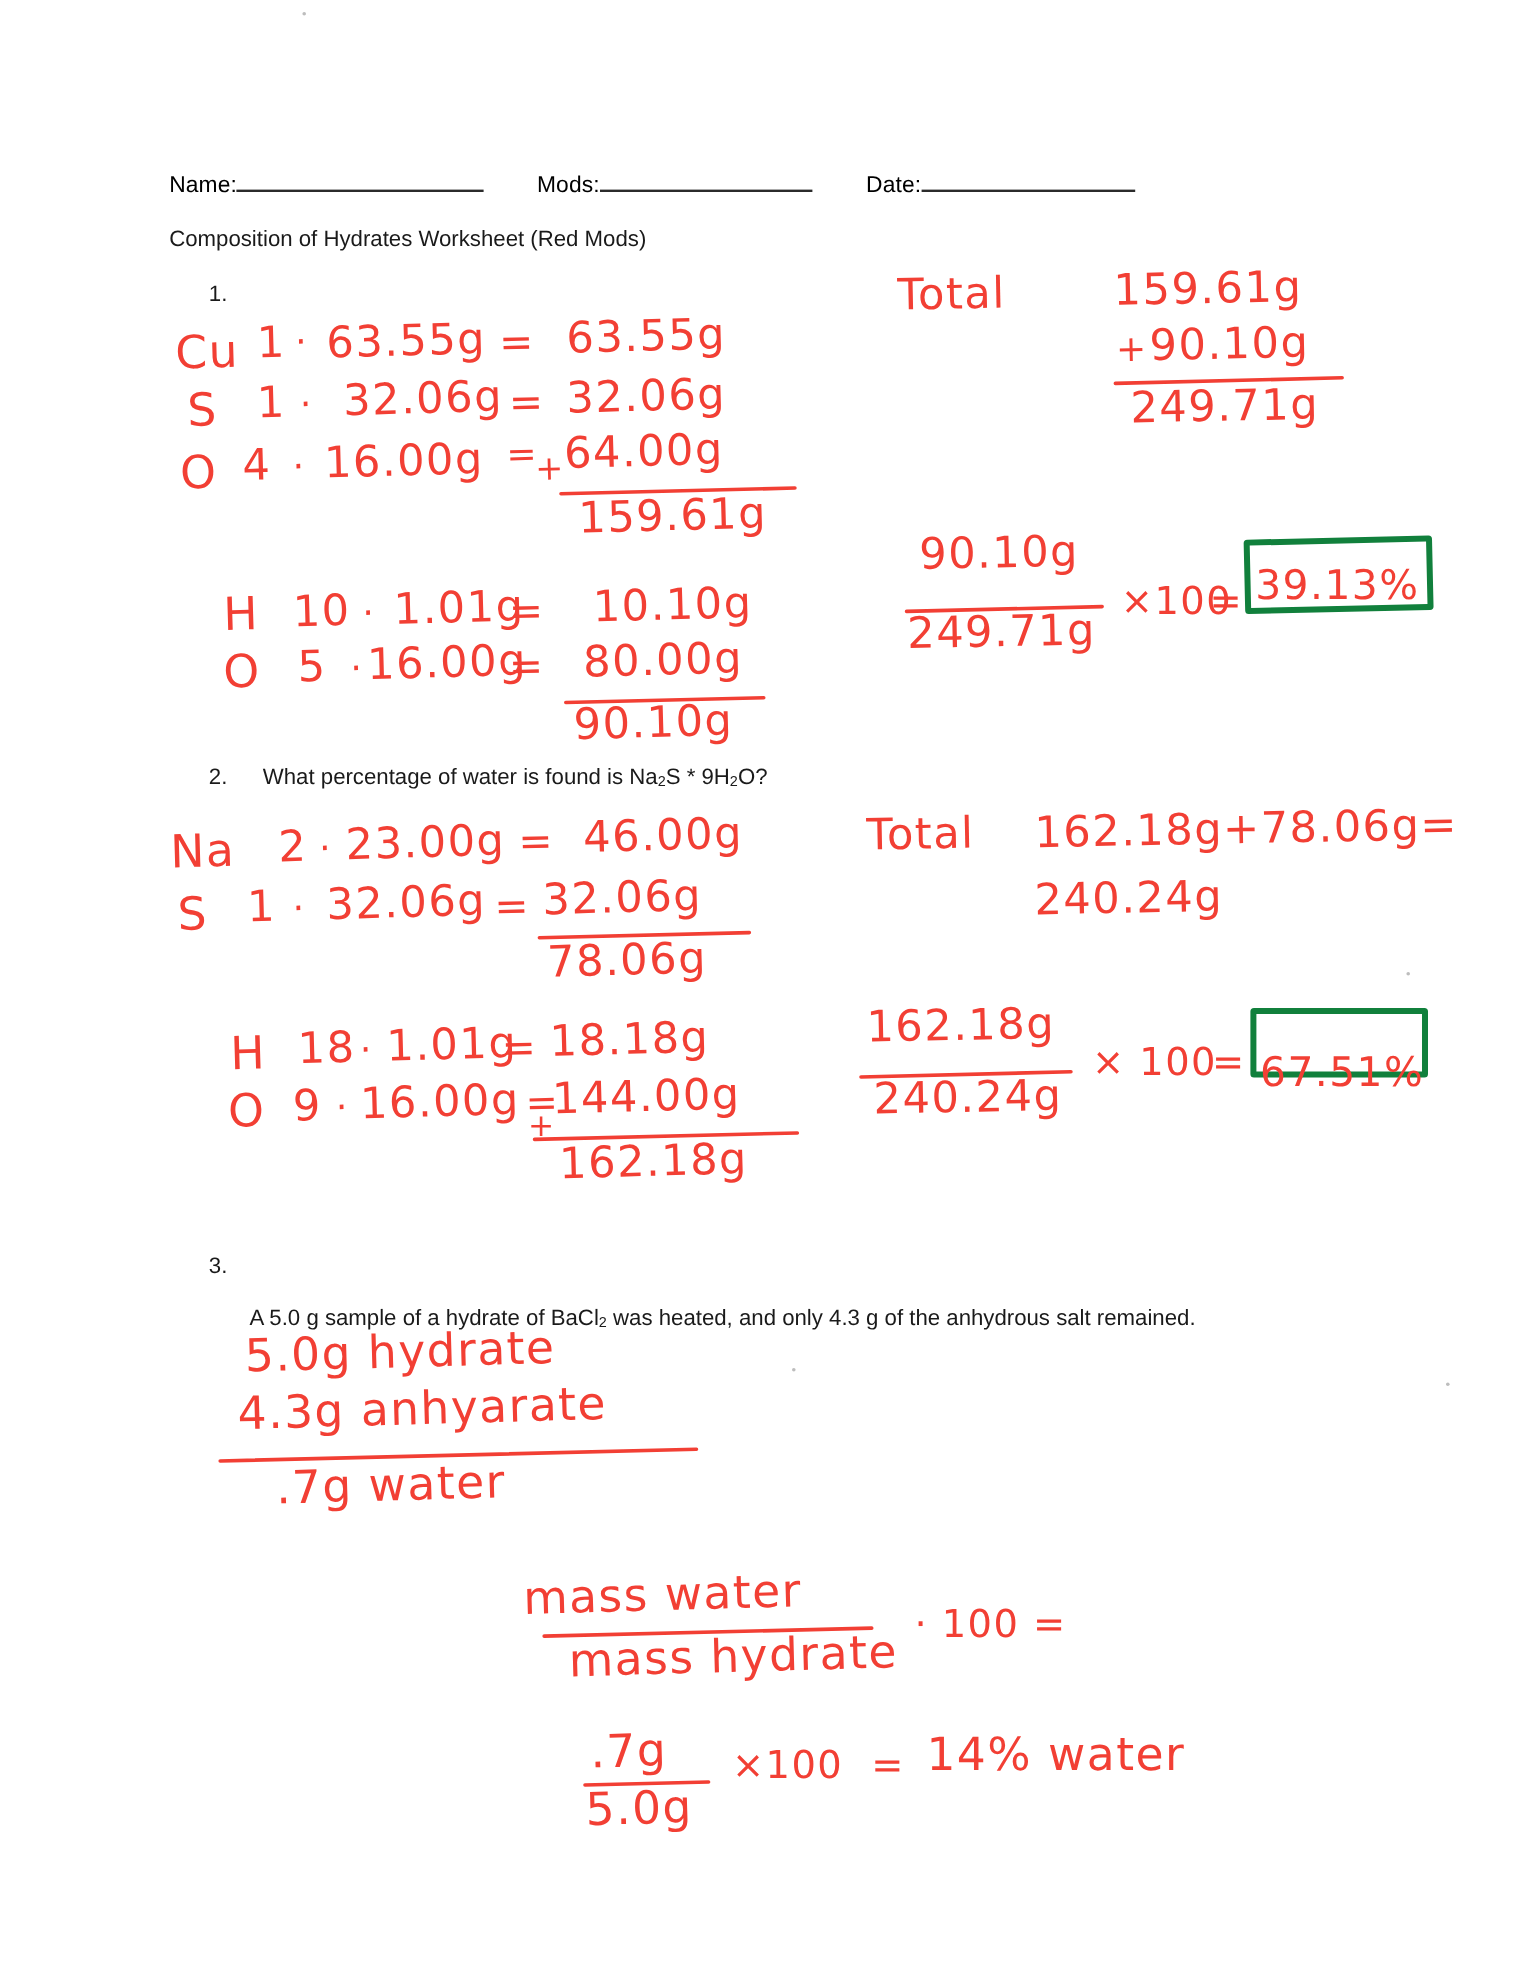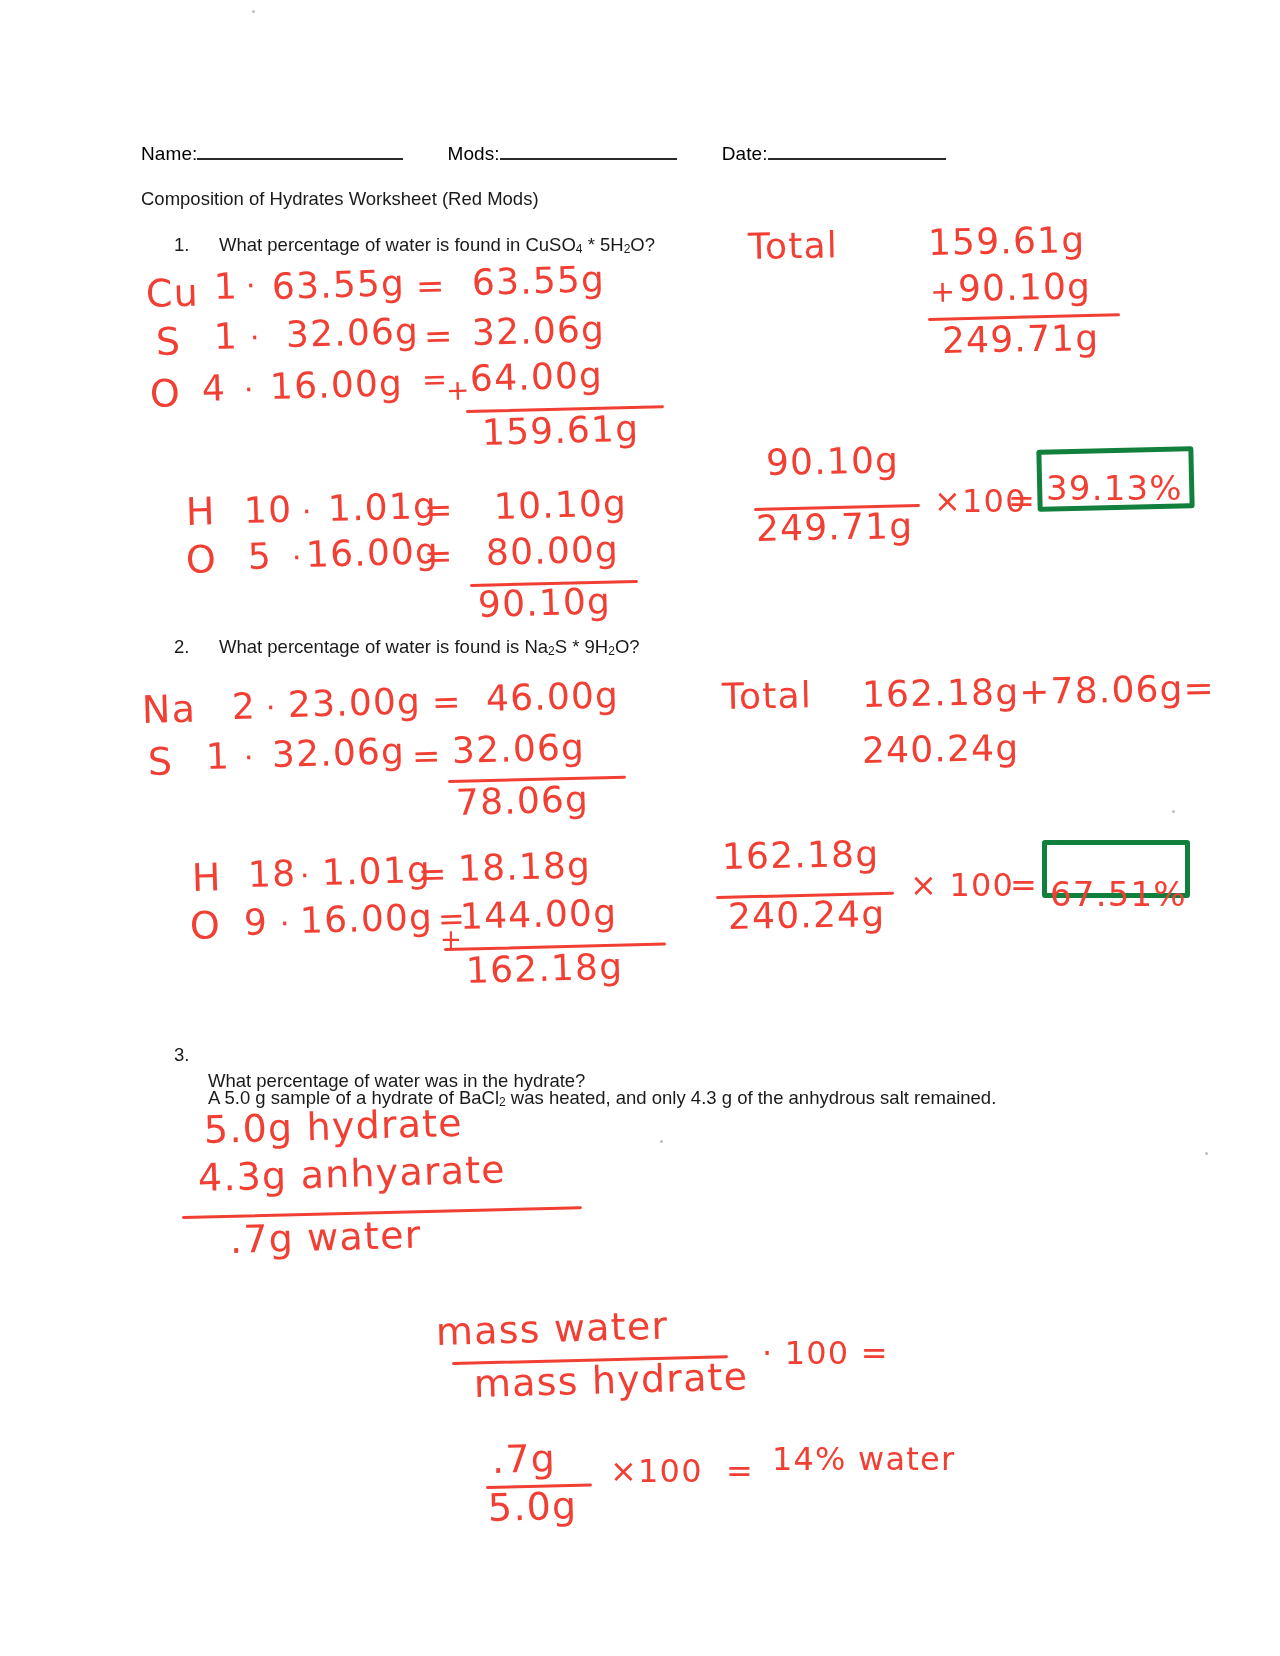--- a/index.html
+++ b/index.html
@@ -89,21 +89,20 @@
   <div class="dot" style="left:660px;top:1140px;width:3px;height:3px;"></div>
   <div class="dot" style="left:1205px;top:1152px;width:3px;height:3px;"></div>
 
   <div class="hdr-row">
     <span class="hdr-label">Name:</span><span class="blank b-name"></span><span class="gap-a"></span><span class="hdr-label">Mods:</span><span class="blank b-mods"></span><span class="gap-b"></span><span class="hdr-label">Date:</span><span class="blank b-date"></span>
   </div>
 
   <div class="printed subtitle">Composition of Hydrates Worksheet (Red Mods)</div>
 
   <div class="printed q q-num" style="left:174px;top:232px;">1.</div>
-  <div class="printed q q-text" style="left:219px;top:232px;"><span>What percentage of water is found in CuSO</span><sub>4</sub><span> * 5H</span><sub>2</sub><span>O?</span></div>
 
   <div class="hw hw-slant" style="left:146px;top:272px;font-size:38px;">Cu</div>
   <div class="hw hw-slant" style="left:214px;top:266px;font-size:36px;">1</div>
   <div class="hw hw-slant" style="left:246px;top:268px;font-size:30px;">·</div>
   <div class="hw hw-slant" style="left:272px;top:266px;font-size:36px;">63.55g</div>
   <div class="hw hw-slant" style="left:416px;top:266px;font-size:34px;">=</div>
   <div class="hw hw-slant" style="left:472px;top:262px;font-size:36px;">63.55g</div>
 
   <div class="hw hw-slant" style="left:156px;top:320px;font-size:38px;">S</div>
   <div class="hw hw-slant" style="left:214px;top:316px;font-size:36px;">1</div>
@@ -200,32 +199,31 @@
   <div class="hw hw-slant3" style="left:722px;top:836px;font-size:36px;">162.18g</div>
   <div class="rule tilt" style="left:716px;top:896px;width:178px;"></div>
   <div class="hw hw-slant3" style="left:728px;top:896px;font-size:36px;">240.24g</div>
   <div class="hw" style="left:910px;top:866px;font-size:32px;">× 100</div>
   <div class="hw" style="left:1010px;top:866px;font-size:32px;">=</div>
   <div class="boxed" style="left:1042px;top:840px;width:148px;height:58px;"></div>
   <div class="hw" style="left:1050px;top:854px;font-size:34px;margin-top:20px;">67.51%</div>
 
   <div class="printed q q-num" style="left:174px;top:1042px;">3.</div>
   <div class="printed q q-text" style="left:208px;top:1042px;margin-top:43px;"><span>A 5.0 g sample of a hydrate of BaCl</span><sub>2</sub><span> was heated, and only 4.3 g of the anhydrous salt remained.</span></div>
-  <div class="printed q q-text" style="left:208px;top:1068px;">What percentage of water was in the hydrate?</div>
 
   <div class="hw hw-slant" style="left:204px;top:1108px;font-size:38px;">5.0g hydrate</div>
   <div class="hw hw-slant" style="left:198px;top:1156px;font-size:38px;">4.3g anhyarate</div>
   <div class="rule tilt" style="left:182px;top:1216px;width:400px;"></div>
   <div class="hw hw-slant" style="left:230px;top:1218px;font-size:38px;">.7g water</div>
 
   <div class="hw hw-slant" style="left:436px;top:1310px;font-size:38px;">mass water</div>
   <div class="rule tilt" style="left:452px;top:1362px;width:276px;"></div>
   <div class="hw hw-slant" style="left:474px;top:1362px;font-size:38px;">mass hydrate</div>
   <div class="hw" style="left:762px;top:1334px;font-size:32px;">· 100 =</div>
 
   <div class="hw hw-slant" style="left:492px;top:1438px;font-size:38px;">.7g</div>
   <div class="rule tilt" style="left:486px;top:1486px;width:106px;"></div>
   <div class="hw hw-slant" style="left:488px;top:1486px;font-size:38px;">5.0g</div>
   <div class="hw" style="left:610px;top:1452px;font-size:32px;">×100</div>
   <div class="hw" style="left:726px;top:1452px;font-size:32px;">=</div>
-  <div class="hw" style="left:772px;top:1440px;font-size:32px;">14% water</div>
+  <div class="hw" style="left:772px;top:1440px;font-size:38px;">14% water</div>
 
 </div>
 
 </body></html>

